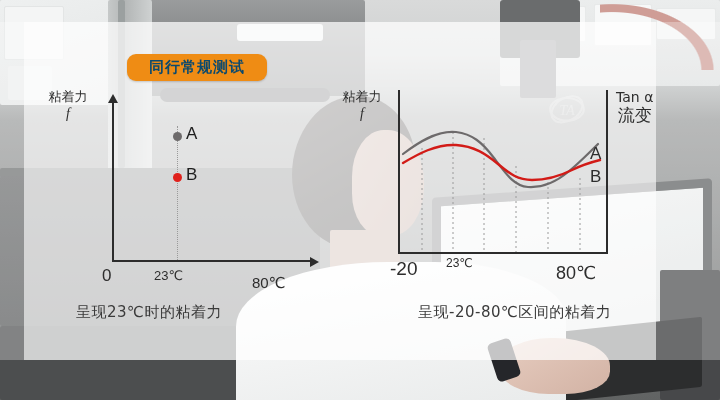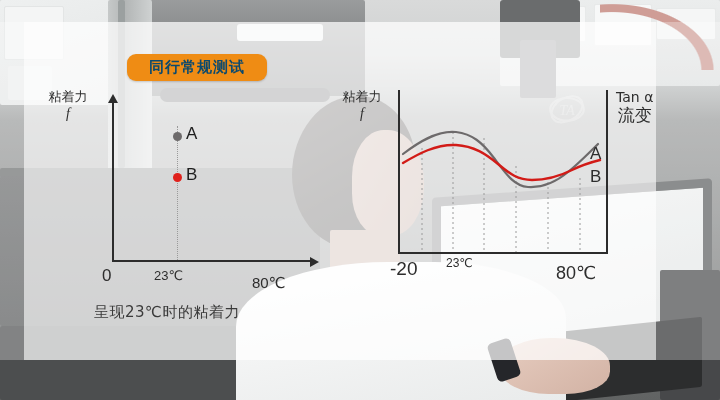--- a/index.html
+++ b/index.html
@@ -113,21 +113,21 @@
   #r-tick20{left:30px;top:172px;font-size:19px;}
   #r-tick23{left:86px;top:170px;font-size:12px;}
   #r-tick80{left:196px;top:176px;font-size:18px;}
   #r-lblA{left:230px;top:58px;font-size:17px;}
   #r-lblB{left:230px;top:81px;font-size:17px;}
   #r-svg{position:absolute;left:0;top:0;width:330px;height:200px;}
   .ta-logo{position:absolute;left:186px;top:4px;width:42px;height:42px;opacity:.30;}
 
   
   .caption{position:absolute;font-size:15px;color:#3a3a3a;white-space:nowrap;letter-spacing:.5px;}
-  #cap-left{left:94px;top:303px;}
+  #cap-left{left:76px;top:303px;}
   #cap-right{left:418px;top:303px;}
 </style>
 </head>
 <body>
 
 <div id="stage">
 
   <div class="photo">
     <div class="sky"></div>
     <div class="ph wall-r"></div>
@@ -227,14 +227,15 @@
       <span>Tan α</span>
       <span class="sub">流变</span>
     </div>
 
     <div class="ax-label" id="r-tick20">-20</div>
     <div class="ax-label" id="r-tick23">23℃</div>
     <div class="ax-label" id="r-tick80">80℃</div>
   </div>
 
   <div class="caption cjk" id="cap-left">呈现23℃时的粘着力</div>
+  <div class="caption cjk" id="cap-right">呈现-20-80℃区间的粘着力</div>
 
 </div>
 
 </body></html>

